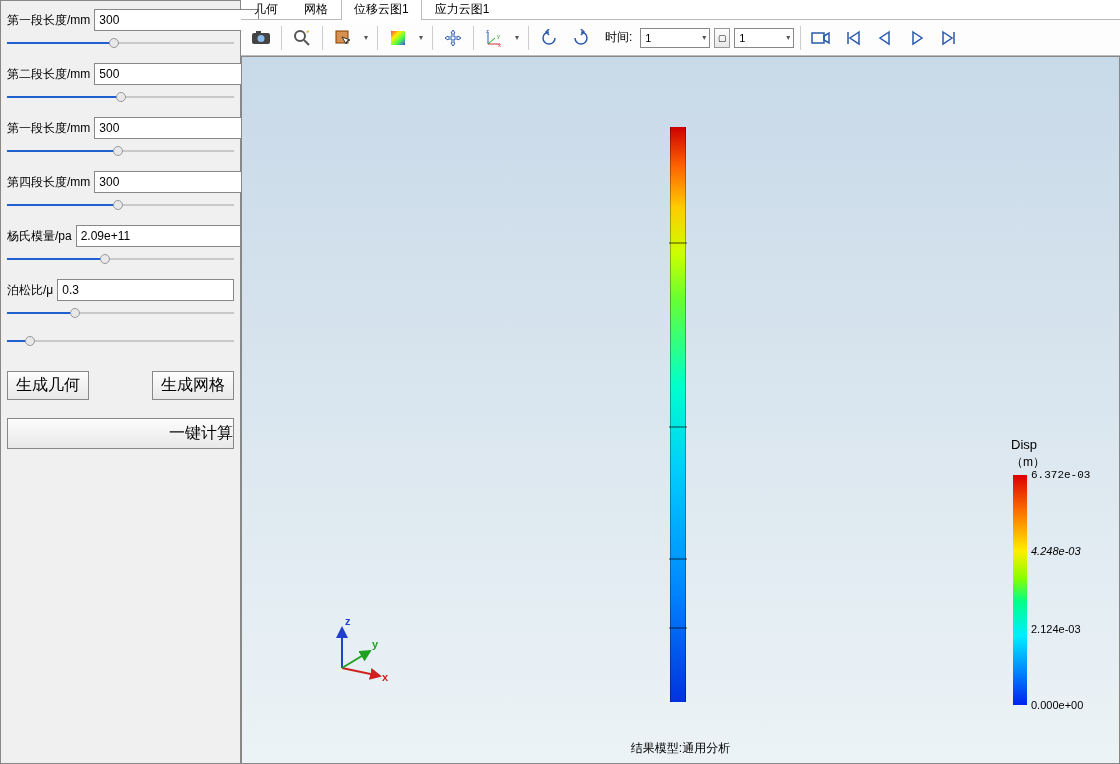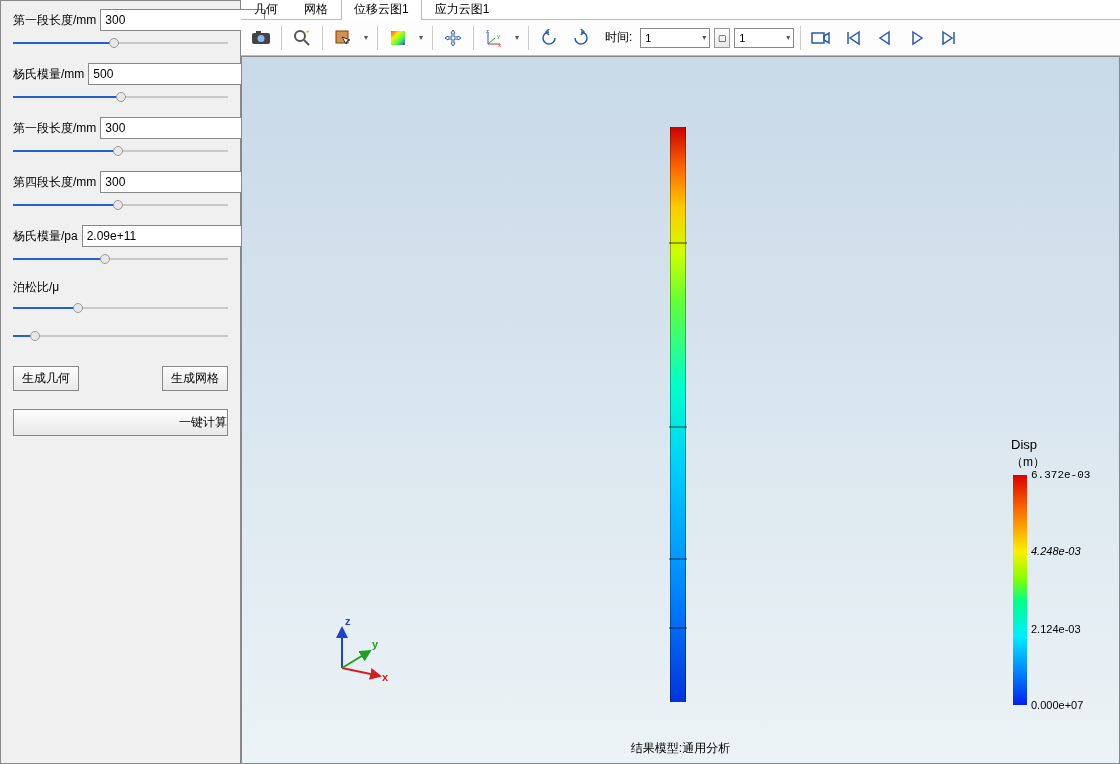--- a/index.html
+++ b/index.html
@@ -10,21 +10,21 @@
   height: 764px;
   background: #fff;
   display: flex;
   overflow: hidden;
 }
 .sidebar {
   width: 241px;
   height: 100%;
   background: #f0f0f0;
   border: 1px solid #888;
-  padding: 8px 12px;
+  padding: 8px 6px;
   display: flex;
   flex-direction: column;
   gap: 18px;
 }
 .param-row { display: flex; flex-direction: column; gap: 4px; }
 .param-top { display: flex; align-items: center; gap: 4px; }
 .param-label { flex: 0 0 auto; font-size: 12px; white-space: nowrap; }
 .param-input {
   flex: 1;
   height: 22px;
@@ -56,21 +56,21 @@
   width: 10px; height: 10px;
   border-radius: 50%;
   background: #e8e8e8;
   border: 1px solid #999;
   transform: translateX(-50%);
 }
 .btn-row { display: flex; justify-content: space-between; margin-top: 6px; }
 .btn {
   border: 1px solid #888;
   background: linear-gradient(#fdfdfd,#e8e8e8);
-  font-size: 12px;
+  font-size: 16px;
   padding: 3px 8px;
   cursor: pointer;
 }
 .btn-wide {
   width: 100%;
   text-align: right;
   padding: 4px 0;
 }
 .main {
   flex: 1;
@@ -247,21 +247,21 @@
     </div>
     <div class="slider-track">
       <div class="slider-bar"></div>
       <div class="slider-fill" style="width:47%"></div>
       <div class="slider-thumb" style="left:47%"></div>
     </div>
       </div>
       <div style="height: 14px;"></div>
       <div class="param-row">
     <div class="param-top">
-      <span class="param-label">杨氏模量/mm</span>
+      <span class="param-label">第二段长度/mm</span>
       <input class="param-input" value="500" style="">
     </div>
     <div class="slider-track">
       <div class="slider-bar"></div>
       <div class="slider-fill" style="width:50%"></div>
       <div class="slider-thumb" style="left:50%"></div>
     </div>
       </div>
       <div style="height: 14px;"></div>
       <div class="param-row">
@@ -296,20 +296,21 @@
     <div class="slider-track">
       <div class="slider-bar"></div>
       <div class="slider-fill" style="width:43%"></div>
       <div class="slider-thumb" style="left:43%"></div>
     </div>
       </div>
       <div style="height: 14px;"></div>
       <div class="param-row">
     <div class="param-top">
       <span class="param-label">泊松比/μ</span>
+      <input class="param-input" value="0.3" style="">
     </div>
     <div class="slider-track">
       <div class="slider-bar"></div>
       <div class="slider-fill" style="width:30%"></div>
       <div class="slider-thumb" style="left:30%"></div>
     </div>
       </div>
       <div style="height: 14px;"></div>
       <div class="param-row">
     <div class="slider-track">
@@ -469,17 +470,17 @@
     </div>
     <div class="caption">结果模型:通用分析</div>
 
     <div class="legend">
       <div class="legend-title">Disp</div>
       <div class="legend-sub">（m）</div>
       <div class="legend-bar" id="legend-bar">
           <div class="legend-tick" style="top: 0%; font-family: Liberation Mono, monospace;">6.372e-03</div>
           <div class="legend-tick" style="top: 33%; font-style: italic;">4.248e-03</div>
           <div class="legend-tick" style="top: 67%;">2.124e-03</div>
-          <div class="legend-tick" style="top: 100%;">0.000e+07</div>
+          <div class="legend-tick" style="top: 100%;">0.000e+00</div>
         </div>
     </div>
   </div>
 </div>
 
 </body></html>

